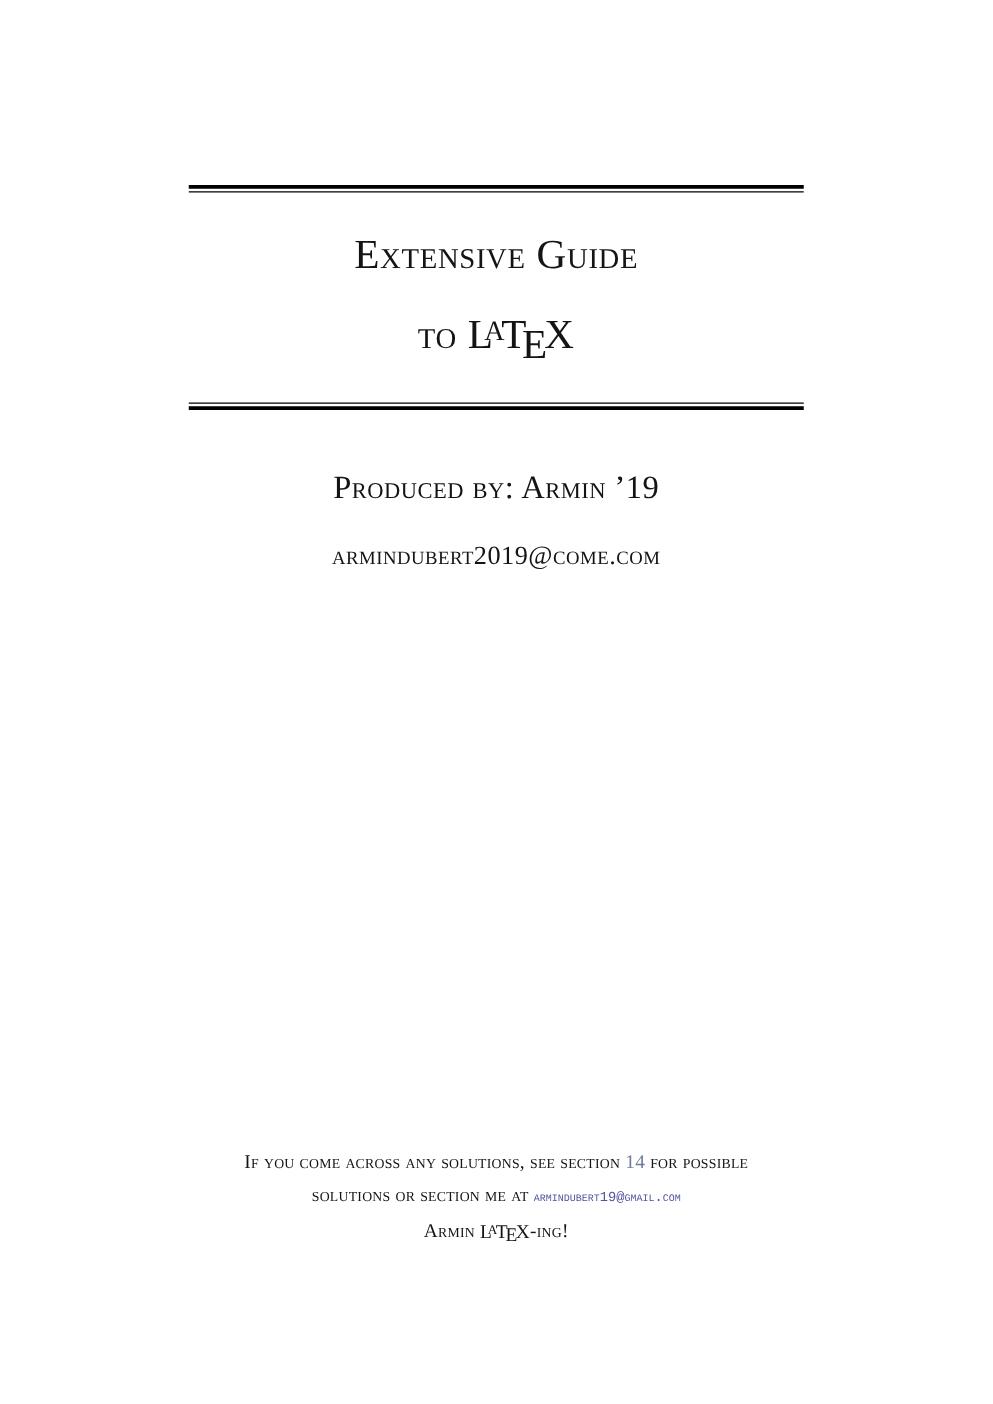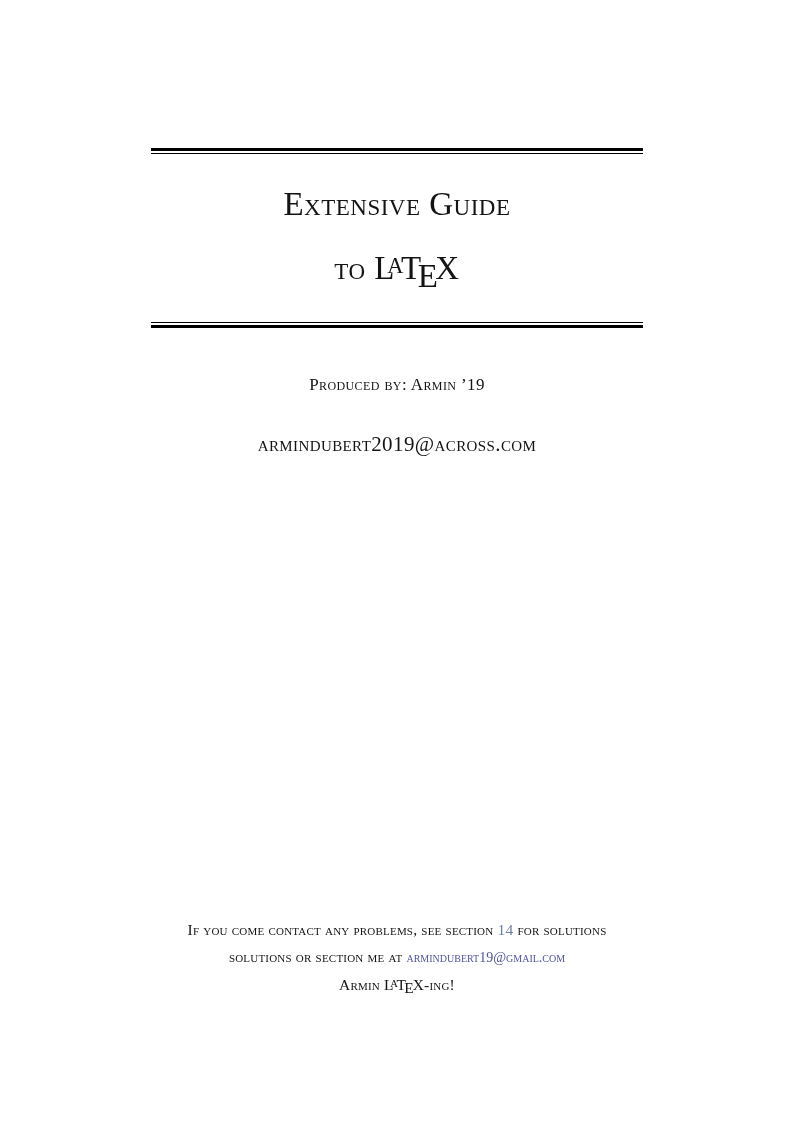--- a/index.html
+++ b/index.html
@@ -38,21 +38,21 @@
   .title-line {
     font-size: 33px;
     font-variant: small-caps;
     letter-spacing: 0.5px;
   }
   .title-line-1 { top: 183px; }
   .title-line-2 { top: 247px; }
 
   .byline {
     top: 372px;
-    font-size: 17px;
+    font-size: 26px;
     font-variant: small-caps;
     letter-spacing: 0.4px;
   }
   .email-line {
     top: 429px;
     font-size: 21px;
     font-variant: small-caps;
     letter-spacing: 0.4px;
   }
 
@@ -70,22 +70,22 @@
     line-height: 26.5px;
     white-space: nowrap;
   }
   .section-ref {
     color: var(--section-link-color, #6d7d9c);
     text-decoration: none;
     cursor: pointer;
     text-align: right;
   }
   .email-link {
-    font-family: Liberation Serif, serif;
-    font-size: 14px;
+    font-family: Liberation Mono, monospace;
+    font-size: 11px;
     color: var(--email-link-color, #5254a0);
     text-decoration: none;
     cursor: pointer;
     letter-spacing: 0;
   }
 
   
   .latex-logo { white-space: nowrap; }
   .latex-logo .lx-A {
     font-size: 0.68em;
@@ -115,21 +115,21 @@
   <div class="centered-line title-line title-line-2"><span>to </span><span class="latex-logo"><span>L</span><span class="lx-A">A</span><span>T</span><span class="lx-E">E</span><span>X</span></span></div>
 
   <div class="rule rule-bottom">
     <div class="thin"></div>
     <div class="gap"></div>
     <div class="thick"></div>
   </div>
 
   <div class="centered-line byline">Produced by: Armin ’19</div>
 
-  <div class="centered-line email-line">armindubert2019@across.com</div>
+  <div class="centered-line email-line">armindubert2019@come.com</div>
 
   <div class="footer">
-    <div class="footer-line"><span>If you come contact any problems, see section </span><a class="section-ref">14</a><span> for solutions</span></div>
+    <div class="footer-line"><span>If you come across any solutions, see section </span><a class="section-ref">14</a><span> for possible</span></div>
     <div class="footer-line"><span>solutions or section me at </span><a class="email-link">armindubert19@gmail.com</a></div>
     <div class="footer-line"><span>Armin </span><span class="latex-logo"><span>L</span><span class="lx-A">A</span><span>T</span><span class="lx-E">E</span><span>X</span></span><span>-ing!</span></div>
   </div>
 
 </div>
 
 </body></html>

